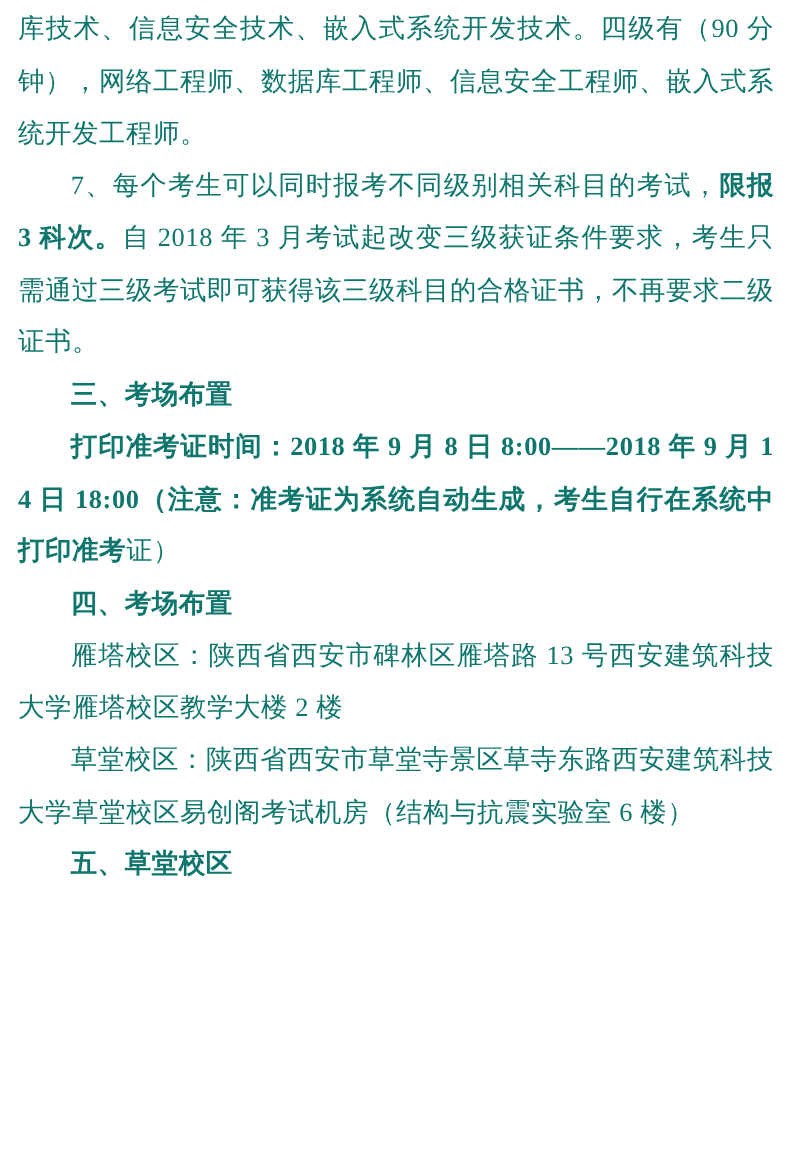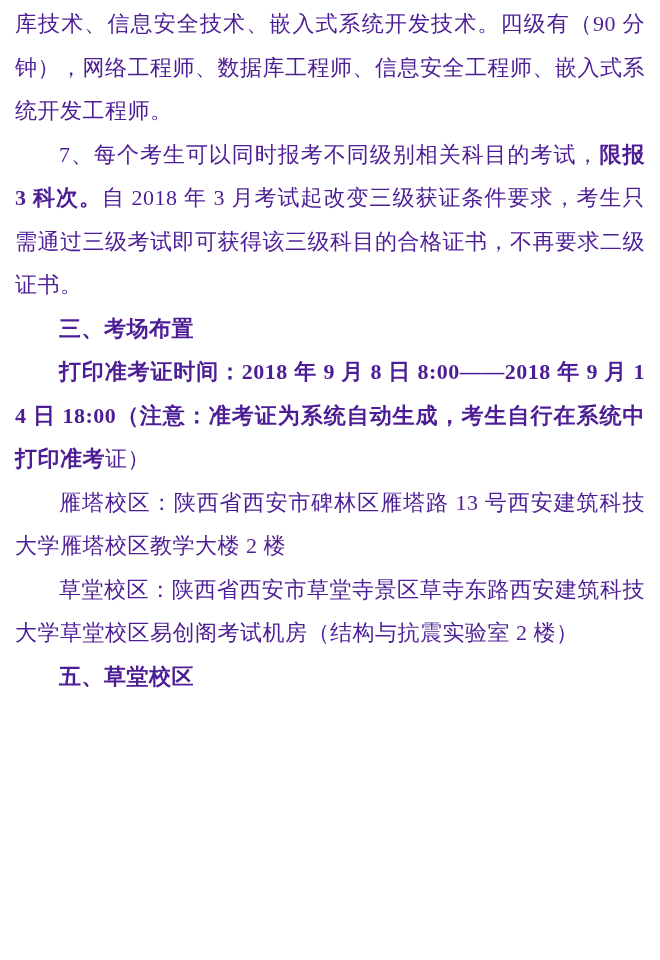--- a/index.html
+++ b/index.html
@@ -13,21 +13,21 @@
     overflow: hidden;
   }
   .page {
     box-sizing: border-box;
     width: 660px;
     height: 960px;
     padding: 2px 15px 0 15px;
     font-family: "Liberation Serif", "DejaVu Serif", serif;
     font-size: 22px;
     line-height: 43.5px;
-    color: #4c1d95;
+    color: #0f766e;
     letter-spacing: 0.5px;
   }
   .para {
     margin: 0;
     text-align: justify;
     text-justify: inter-character;
     word-break: break-all;
   }
   .indent { text-indent: 2em; }
   .bold { font-weight: bold; }
@@ -41,22 +41,23 @@
   <p class="para"><span>库技术、信息安全技术、嵌入式系统开发技术。四级有（90 分钟），网络工程师、数据库工程师、信息安全工程师、嵌入式系统开发工程师。</span></p>
 
   <p class="para indent"><span>7、每个考生可以同时报考不同级别相关科目的考试，</span><span class="bold">限报 3 科次。</span><span>自 2018 年 3 月考试起改变三级获证条件要求，考生只需通过三级考试即可获得该三级科目的合格证书，不再要求二级证书。</span></p>
 
 
   <p class="para indent bold"><span>三、考场布置</span></p>
 
   <p class="para indent"><span class="bold">打印准考证时间：2018 年 9 月 8 日 8:00——2018 年 9 月 14 日 18:00（注意：准考证为系统自动生成，考生自行在系统中打印准考</span><span>证）</span></p>
 
 
+  <p class="para indent bold"><span>四、考场布置</span></p>
 
   <p class="para indent"><span>雁塔校区：陕西省西安市碑林区雁塔路 13 号西安建筑科技大学雁塔校区教学大楼 2 楼</span></p>
 
-  <p class="para indent"><span>草堂校区：陕西省西安市草堂寺景区草寺东路西安建筑科技大学草堂校区易创阁考试机房（结构与抗震实验室 2 楼）</span></p>
+  <p class="para indent"><span>草堂校区：陕西省西安市草堂寺景区草寺东路西安建筑科技大学草堂校区易创阁考试机房（结构与抗震实验室 6 楼）</span></p>
 
   <p class="para indent bold"><span>五、草堂校区</span></p>
 
   <p class="para indent"></p>
 
 </div>
 
 </body></html>

